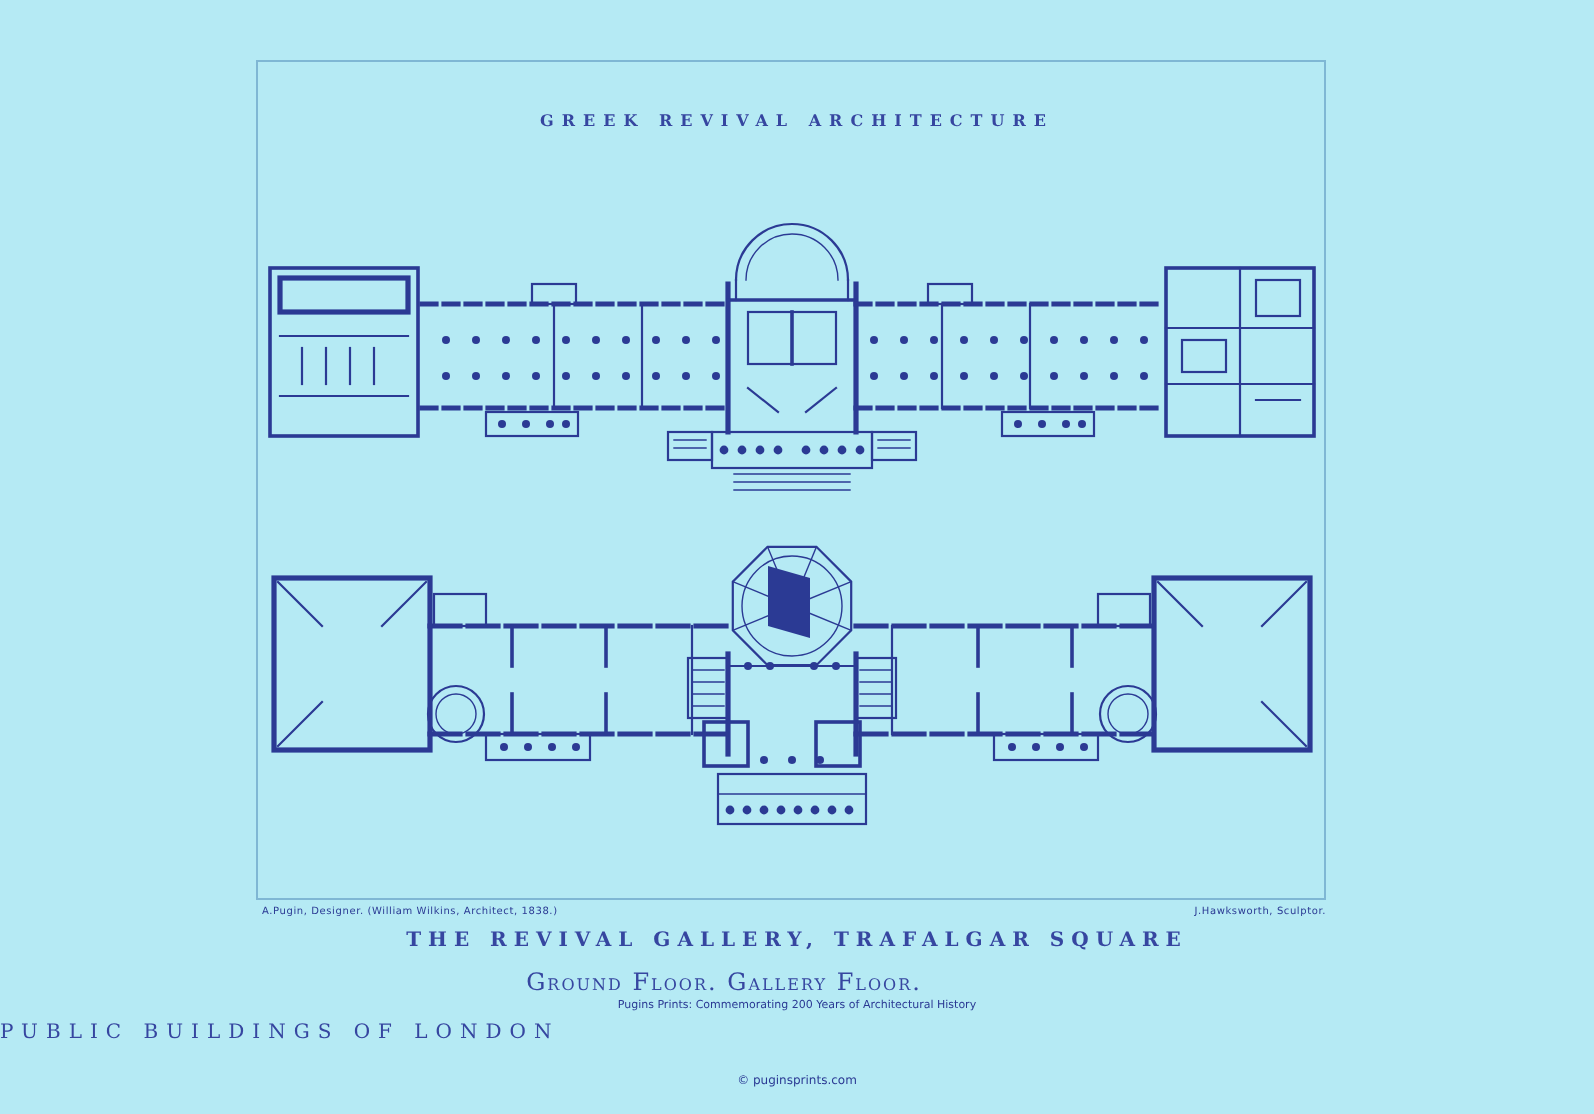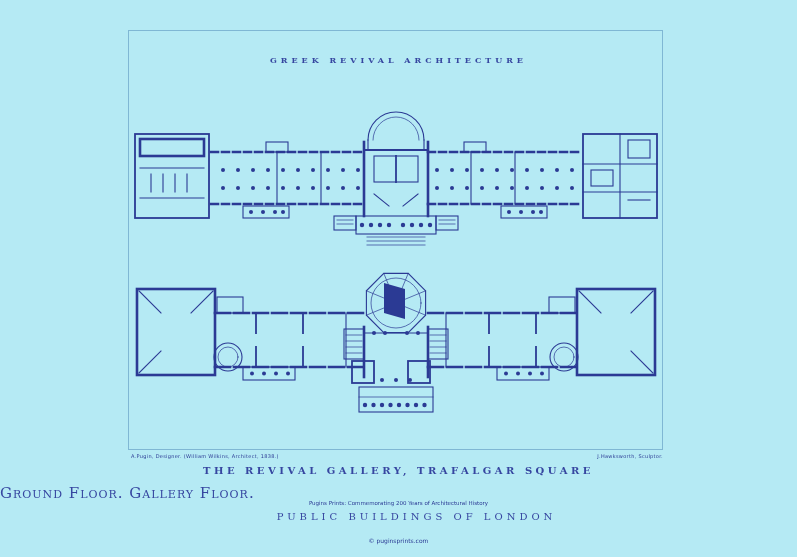--- a/index.html
+++ b/index.html
@@ -38,30 +38,30 @@
     position:absolute; top:453px; font-size:5px; letter-spacing:0.3px;
     color:var(--ink); font-family:"DejaVu Sans", sans-serif;
   }
   .credit-left{left:131px;}
   .credit-right{right:134px;}
   .title{
     position:absolute; top:465px; left:0; width:797px; text-align:center;
     font-size:10px; font-weight:bold; letter-spacing:3.5px; color:var(--text);
   }
   .subtitle{
-    position:absolute; top:484px; left:0; width:724px; 
-    font-size:15px; font-variant:small-caps; letter-spacing:1px; color:var(--text);
+    position:absolute; top:484px; left:0; width:724px; text-align:center;
+    font-size:12px; font-variant:small-caps; letter-spacing:1px; color:var(--text);
   }
   .tagline{
     position:absolute; top:500px; left:0; width:797px; text-align:center;
     font-size:5.5px; color:var(--ink); font-family:"DejaVu Sans", sans-serif;
   }
   .series{
-    position:absolute; top:511px; left:0; width:797px; text-align:center;
-    font-size:10px; letter-spacing:4px; color:var(--text);padding-left:36px;
+    position:absolute; top:511px; left:0; width:797px; 
+    font-size:10px; letter-spacing:4px; color:var(--text);
   }
   .footer{
     position:absolute; top:537px; left:0; width:797px; text-align:center;
     font-size:6px; color:var(--ink); font-family:"DejaVu Sans", sans-serif;
   }
 </style>
 </head>
 <body>
 
 <div class="poster">

